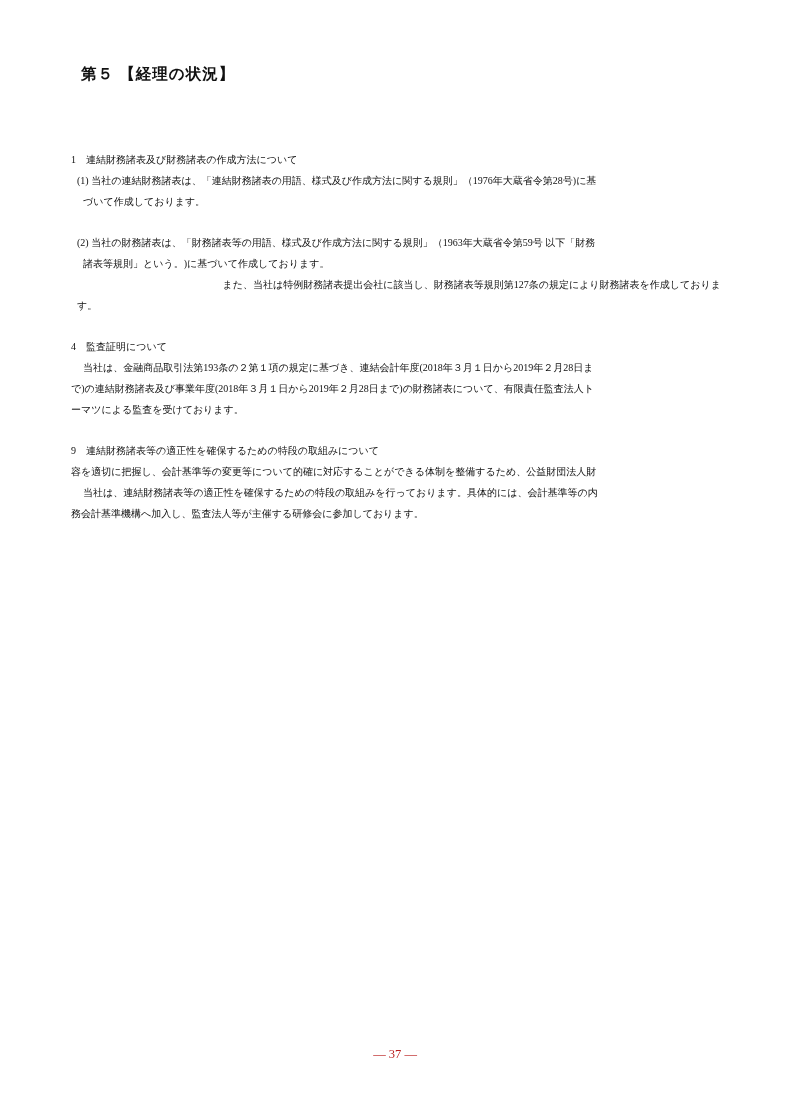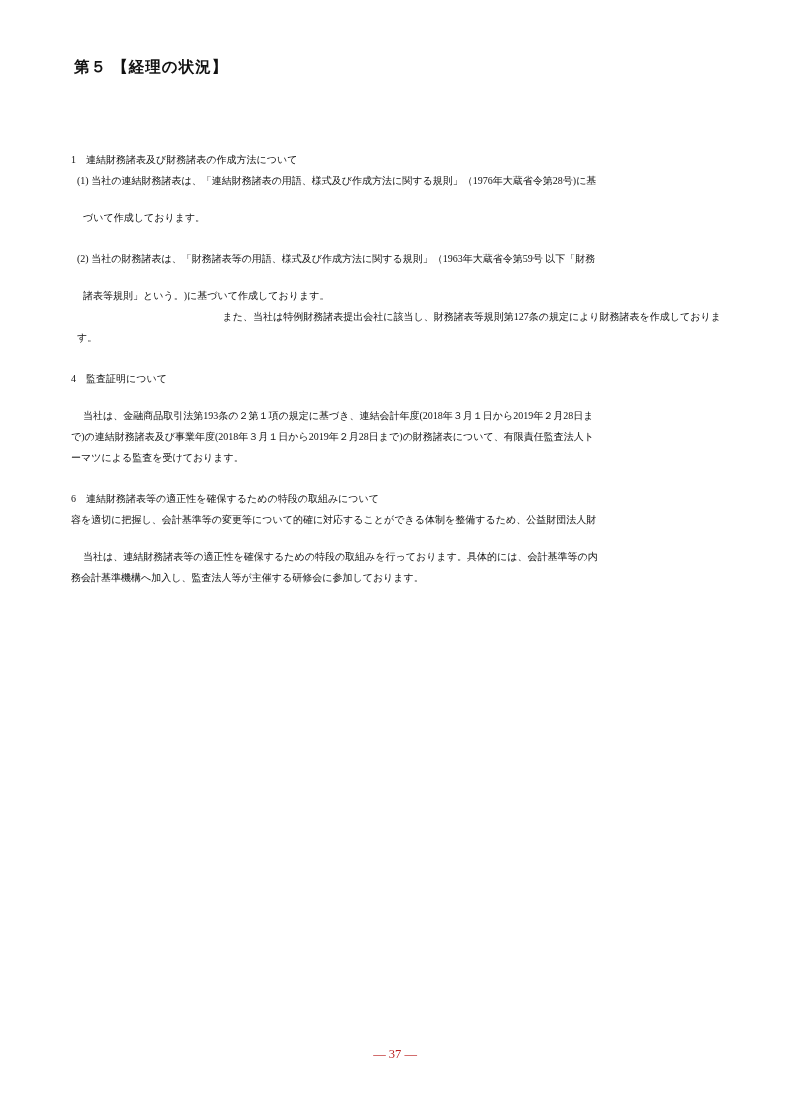--- a/index.html
+++ b/index.html
@@ -10,21 +10,21 @@
   .page {
     position: relative;
     width: 790px;
     height: 1118px;
     background: #ffffff;
     color: #111111;
     font-family: "Liberation Serif", "DejaVu Serif", serif;
     overflow: hidden;
   }
   .doc-title {
-    margin: 3px;
+    margin: 10px;
     padding: 53px 0 0 71px;
     font-family: "Liberation Sans", "DejaVu Sans", sans-serif;
     font-weight: bold;
     font-size: 15.5px;
     line-height: 21px;
     letter-spacing: 1px;
     color: #111111;
   }
   .content {
     position: absolute;
@@ -33,21 +33,21 @@
     width: 650px;
     font-size: 10px;
     line-height: 21px;
   }
   .ln {
     height: 21px;
     white-space: nowrap;
   }
   .ml0  { padding-left: 0; }
   .ml05 { padding-left: 6px; }
-  .ml1  { padding-left: 12px; margin-top: 16px; }
+  .ml1  { padding-left: 12px; }
   .ml15 { padding-left: 18px; text-align: right; }
   .gap { margin-top: 20px; }
   .footer {
     position: absolute;
     left: 0;
     top: 1044px;
     width: 790px;
     text-align: center;
     font-size: 12.5px;
     line-height: 21px;
@@ -77,21 +77,21 @@
       <div class="ln ml05">す。</div>
     </div>
 
     <div class="ln ml0 gap">4　監査証明について</div>
     <div>
       <div class="ln ml1">当社は、金融商品取引法第193条の２第１項の規定に基づき、連結会計年度(2018年３月１日から2019年２月28日ま</div>
       <div class="ln ml0">で)の連結財務諸表及び事業年度(2018年３月１日から2019年２月28日まで)の財務諸表について、有限責任監査法人ト</div>
       <div class="ln ml0">ーマツによる監査を受けております。</div>
     </div>
 
-    <div class="ln ml0 gap">6　連結財務諸表等の適正性を確保するための特段の取組みについて</div>
+    <div class="ln ml0 gap">9　連結財務諸表等の適正性を確保するための特段の取組みについて</div>
     <div>
       <div class="ln ml0">容を適切に把握し、会計基準等の変更等について的確に対応することができる体制を整備するため、公益財団法人財</div>
       <div class="ln ml1">当社は、連結財務諸表等の適正性を確保するための特段の取組みを行っております。具体的には、会計基準等の内</div>
       <div class="ln ml0">務会計基準機構へ加入し、監査法人等が主催する研修会に参加しております。</div>
     </div>
 
   </div>
 
   <div class="footer">― 37 ―</div>
 

